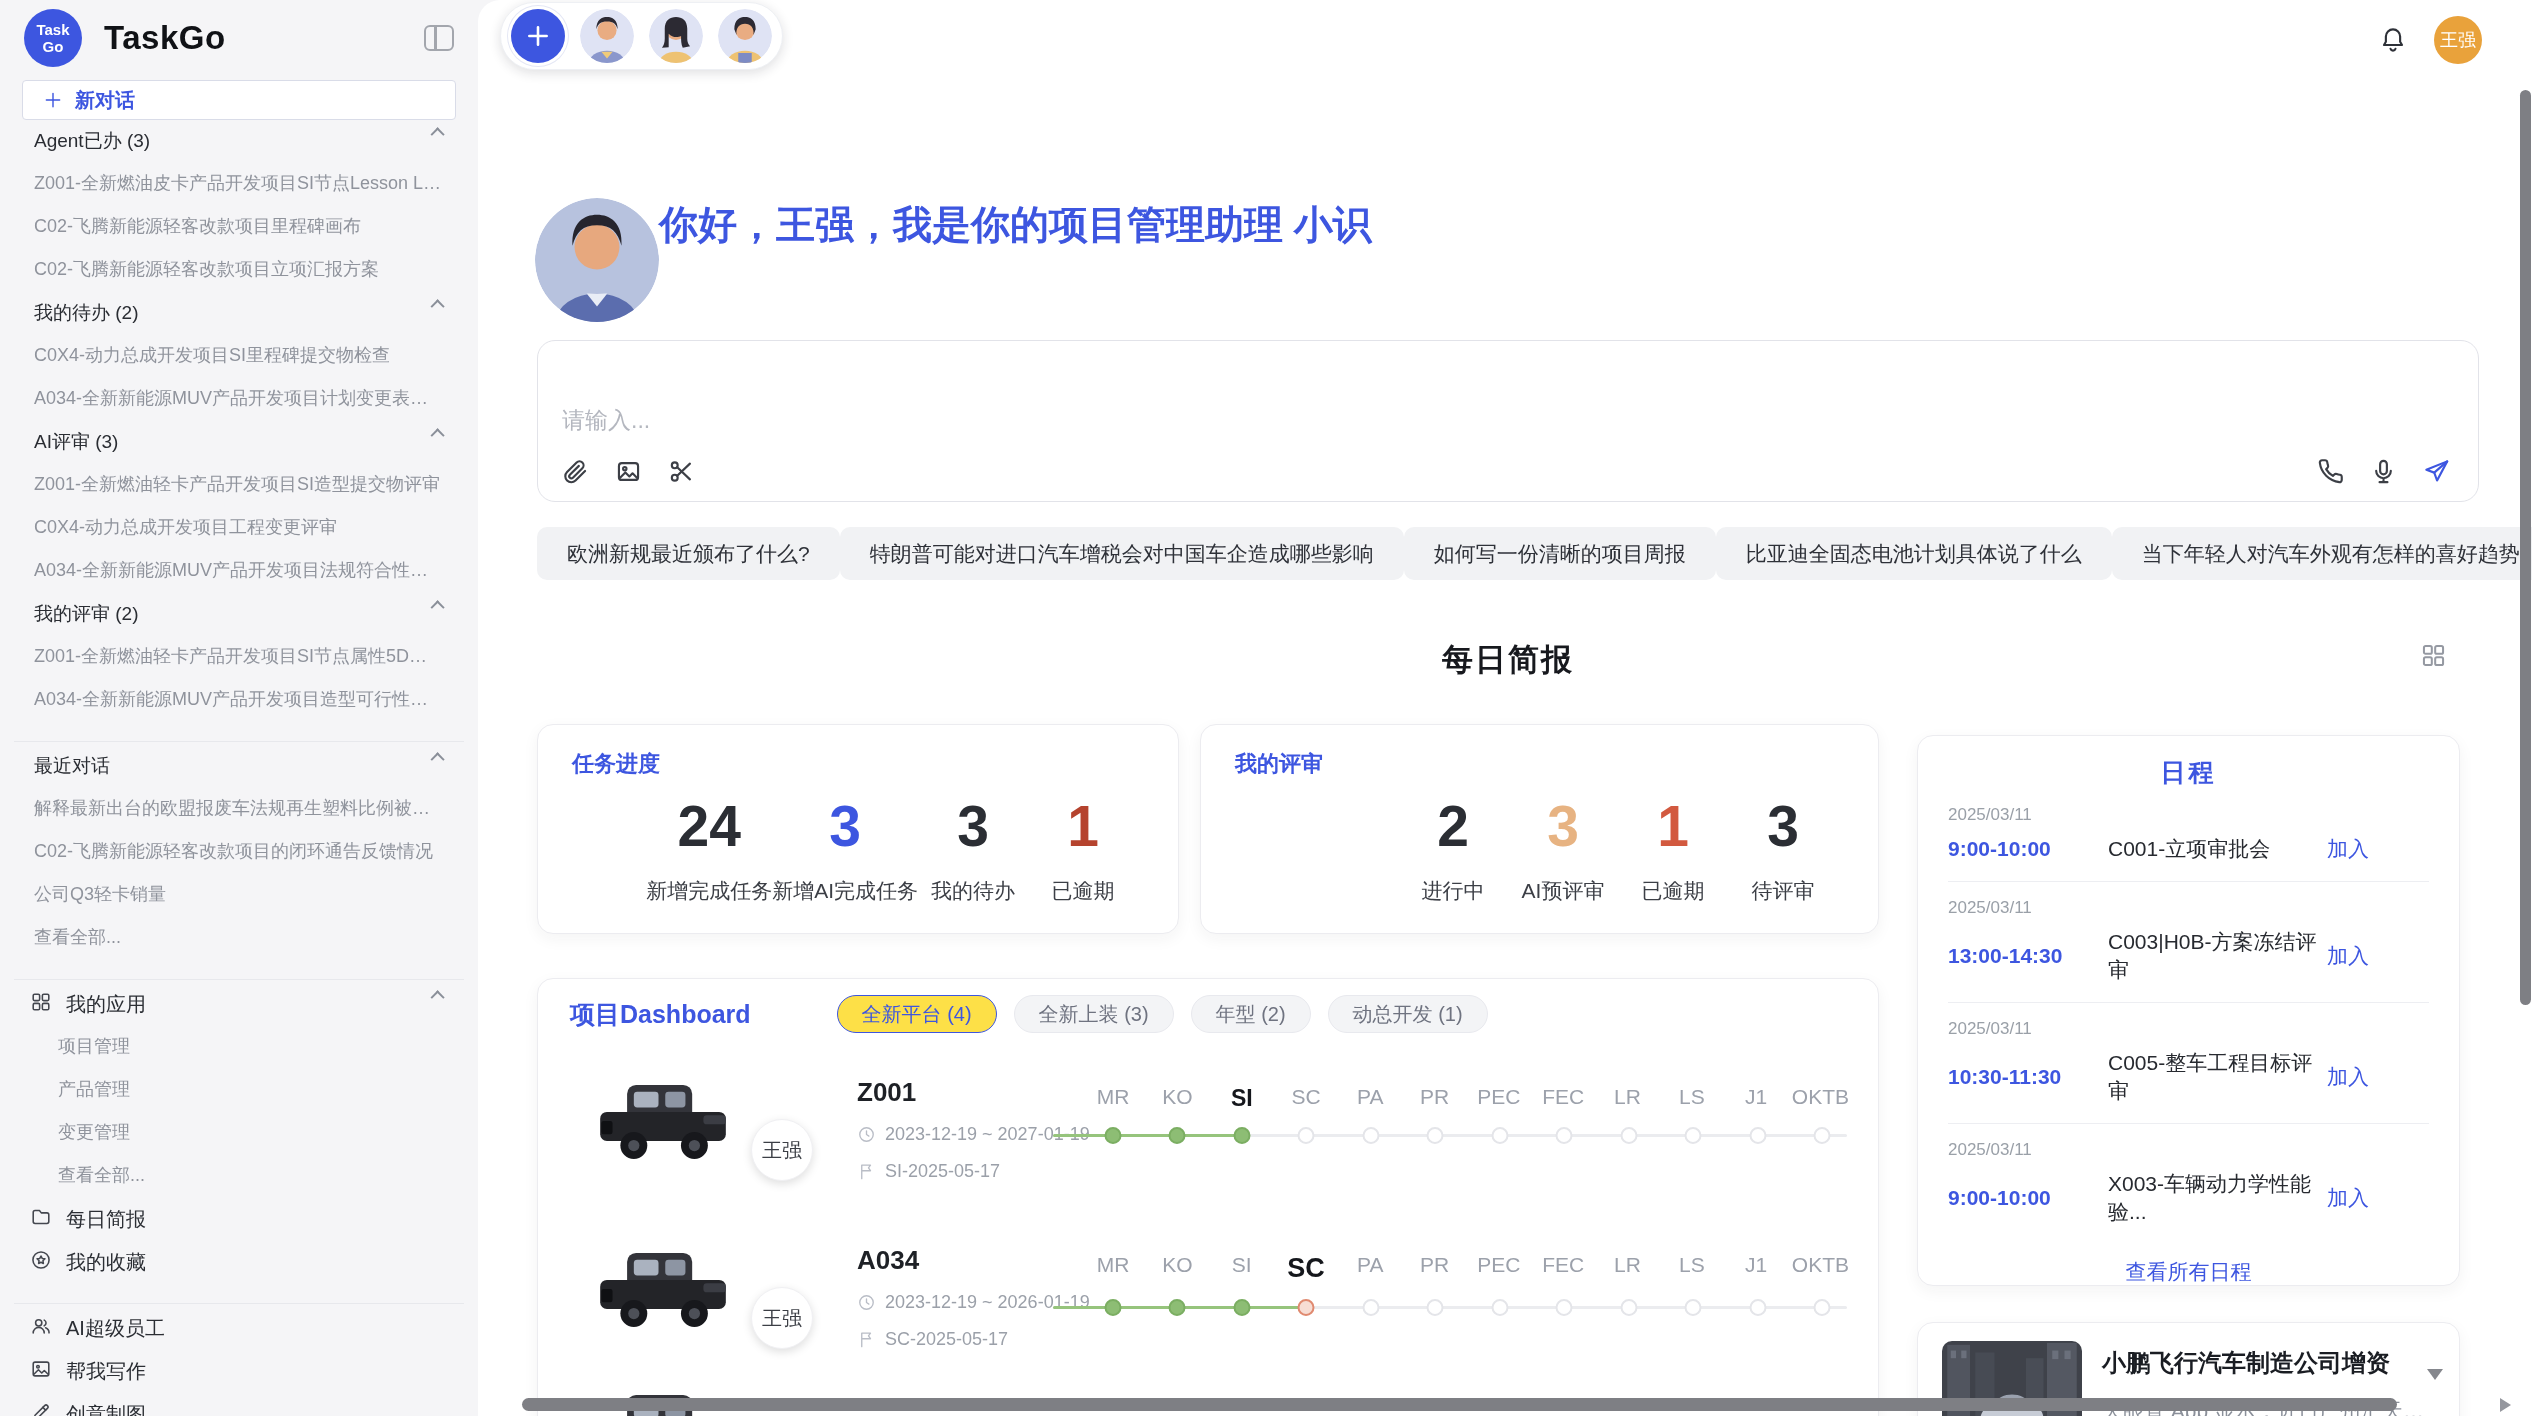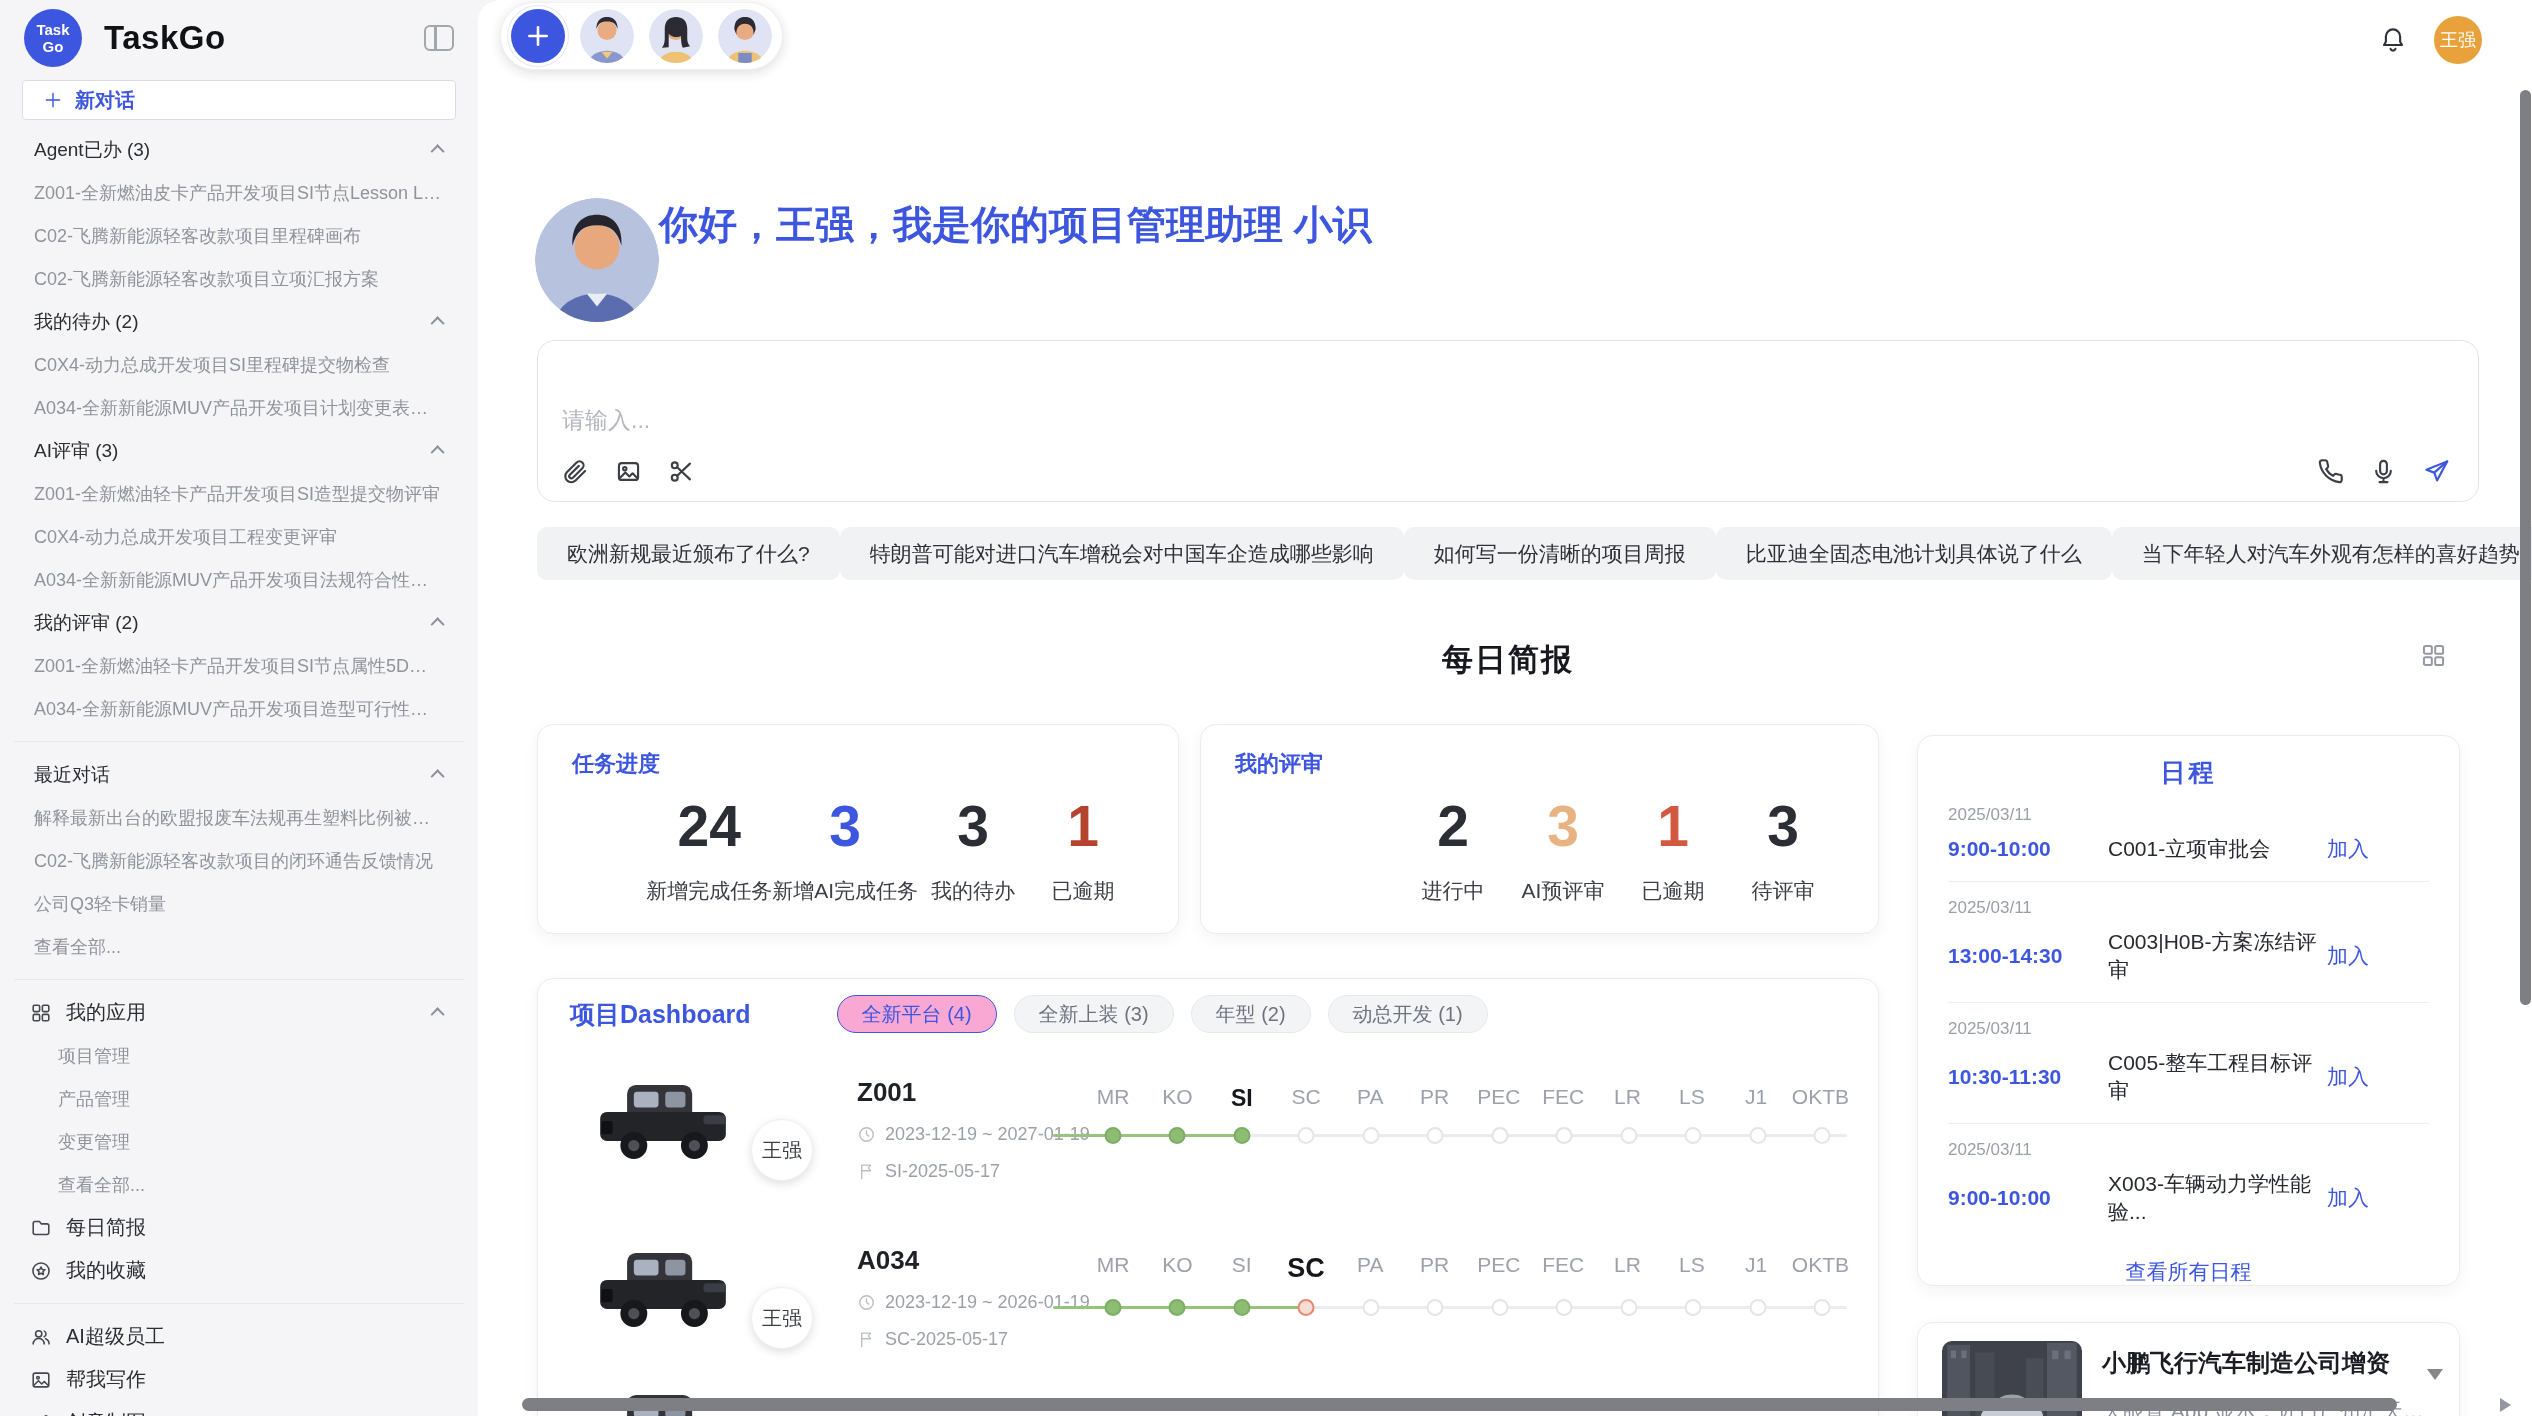--- a/index.html
+++ b/index.html
@@ -13,21 +13,21 @@
   svg{display:block}
   
   .sidebar{position:absolute;left:0;top:0;width:478px;height:1416px;background:var(--sidebar-bg);overflow:hidden}
   .sb-header{display:flex;align-items:center;height:76px;padding:16px 24px}
   .logo{width:58px;height:58px;border-radius:50%;background:var(--accent);color:#fff;display:flex;flex-direction:column;align-items:center;justify-content:center;font-size:15px;font-weight:bold;line-height:1.15}
   .app-title{font-size:33px;font-weight:bold;color:#101216;margin-left:22px;letter-spacing:.5px}
   .collapse{margin-left:auto;width:30px;height:26px;border:2.5px solid #a3a6ad;border-radius:6px;position:relative}
   .collapse::after{content:"";position:absolute;left:8px;top:0;bottom:0;width:2.5px;background:#a3a6ad}
   .new-chat{margin:4px 22px 8px;height:40px;background:#fff;border:1.5px solid #d9dce8;border-radius:4px;display:flex;align-items:center;padding:0 20px;gap:12px;cursor:pointer}
   .new-chat span{color:var(--accent);font-size:20px;font-weight:bold}
-  .srow{height:43px;display:flex;align-items:center;padding:0 34px;font-size:18px;color:var(--gray)}
+  .srow{height:43px;display:flex;align-items:flex-start;padding:0 34px;font-size:18px;color:var(--gray)}
   .srow .ellip{white-space:nowrap;overflow:hidden;text-overflow:ellipsis}
   .srow.header{color:#2a2d33;font-size:19px}
   .chev{margin-left:auto;width:10px;height:10px;border-left:2px solid #8a8f99;border-top:2px solid #8a8f99;transform:rotate(45deg) translateY(2px)}
   .sdiv{height:1px;background:#e7e8ec;margin:11px 14px}
   .srow.app{color:#2b2e34;font-size:20px;gap:14px;padding:0 34px 0 30px}
   .srow.sub{padding-left:58px}
   .ic{width:22px;height:22px;stroke:#44474f;fill:none;stroke-width:1.7;stroke-linecap:round;stroke-linejoin:round;flex-shrink:0}
   
   .main{position:absolute;left:478px;top:0;width:2054px;height:1416px;background:#fff;border-top-left-radius:22px}
   
@@ -68,21 +68,21 @@
   .stat .v{font-size:57px;font-weight:600;color:#2b2e34}
   .stat .v.blue{color:var(--accent)} .stat .v.red1{color:var(--red1)}
   .stat .v.tan{color:var(--tan)} .stat .v.red2{color:var(--red2)}
   .stat .l{font-size:21px;color:#3c3f46;margin-top:18px}
   
   .dash{position:absolute;left:59px;top:978px;width:1342px;height:600px;padding:16px 32px}
   .dash-head{display:flex;align-items:center}
   .dash-head h3{font-size:25px;color:var(--accent);font-weight:600}
   .tabs{display:flex;gap:17px;margin-left:86px}
   .tab{height:38px;border-radius:999px;display:flex;align-items:center;padding:0 24px;font-size:20px;background:#f3f4f6;color:#6f7380;border:1px solid #e8e9ee;cursor:pointer;white-space:nowrap}
-  .tab.active{background:#f9a8d4;color:var(--accent);border:1.5px solid var(--accent)}
+  .tab.active{background:#fde047;color:var(--accent);border:1.5px solid var(--accent)}
   .prow{position:absolute;left:32px;top:90px;width:1278px;height:160px}
   .prow.r2{top:258px}
   .truck{position:absolute;left:23px;top:7px;width:140px;height:92px}
   .owner{position:absolute;left:181px;top:50px;width:62px;height:62px;border-radius:50%;background:#fff;border:1px solid #f0f0f3;box-shadow:0 3px 10px rgba(0,0,0,.13);display:flex;align-items:center;justify-content:center;font-size:20px;color:#3c3f46}
   .pinfo{position:absolute;left:287px;top:8px}
   .pcode{font-size:26px;font-weight:bold;color:#1e2126}
   .pmeta{display:flex;align-items:center;gap:9px;margin-top:16px;font-size:18px;color:#9ba0a9}
   .mic2{width:19px;height:19px;stroke:#b9bdc6;fill:none;stroke-width:1.7;stroke-linecap:round;stroke-linejoin:round}
   .timeline{position:absolute;left:511px;top:16px;width:772px}
   .ml-labels{display:flex}

